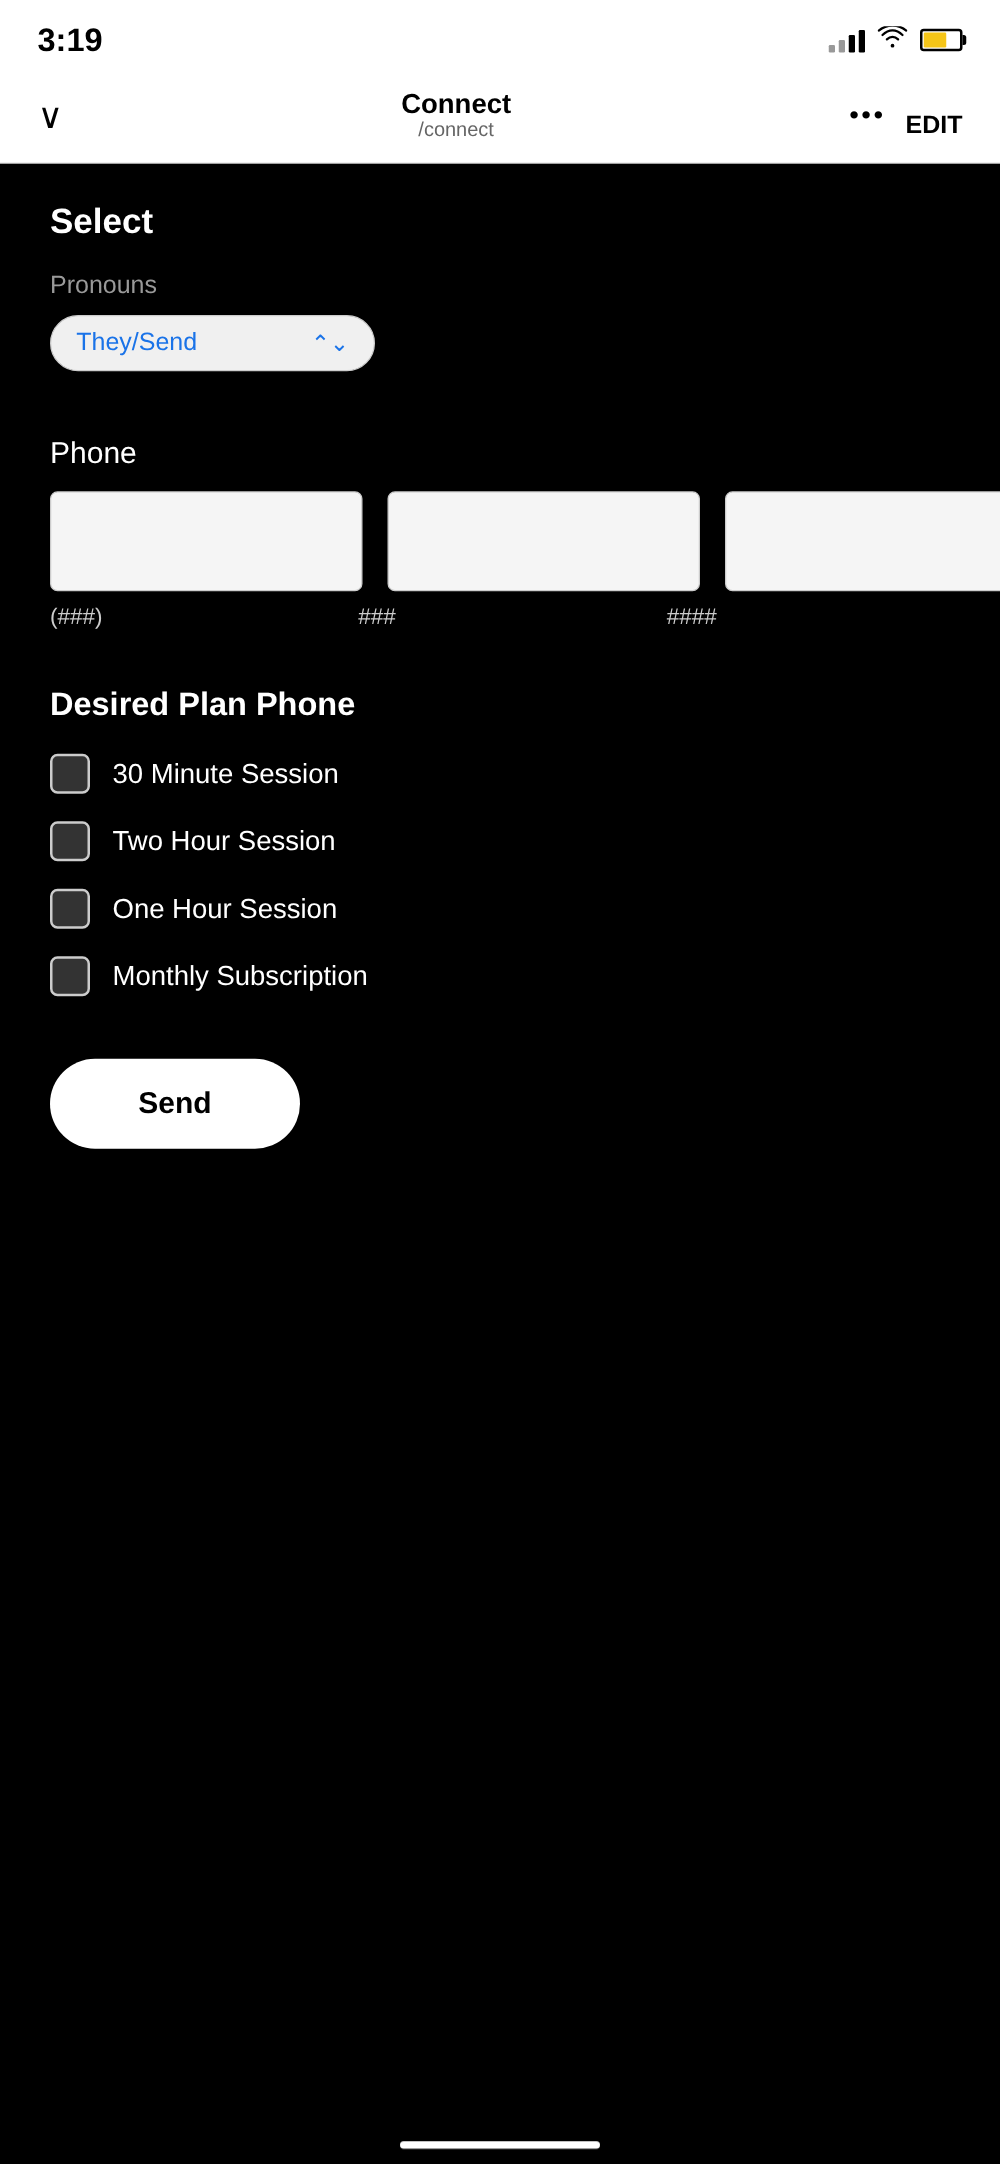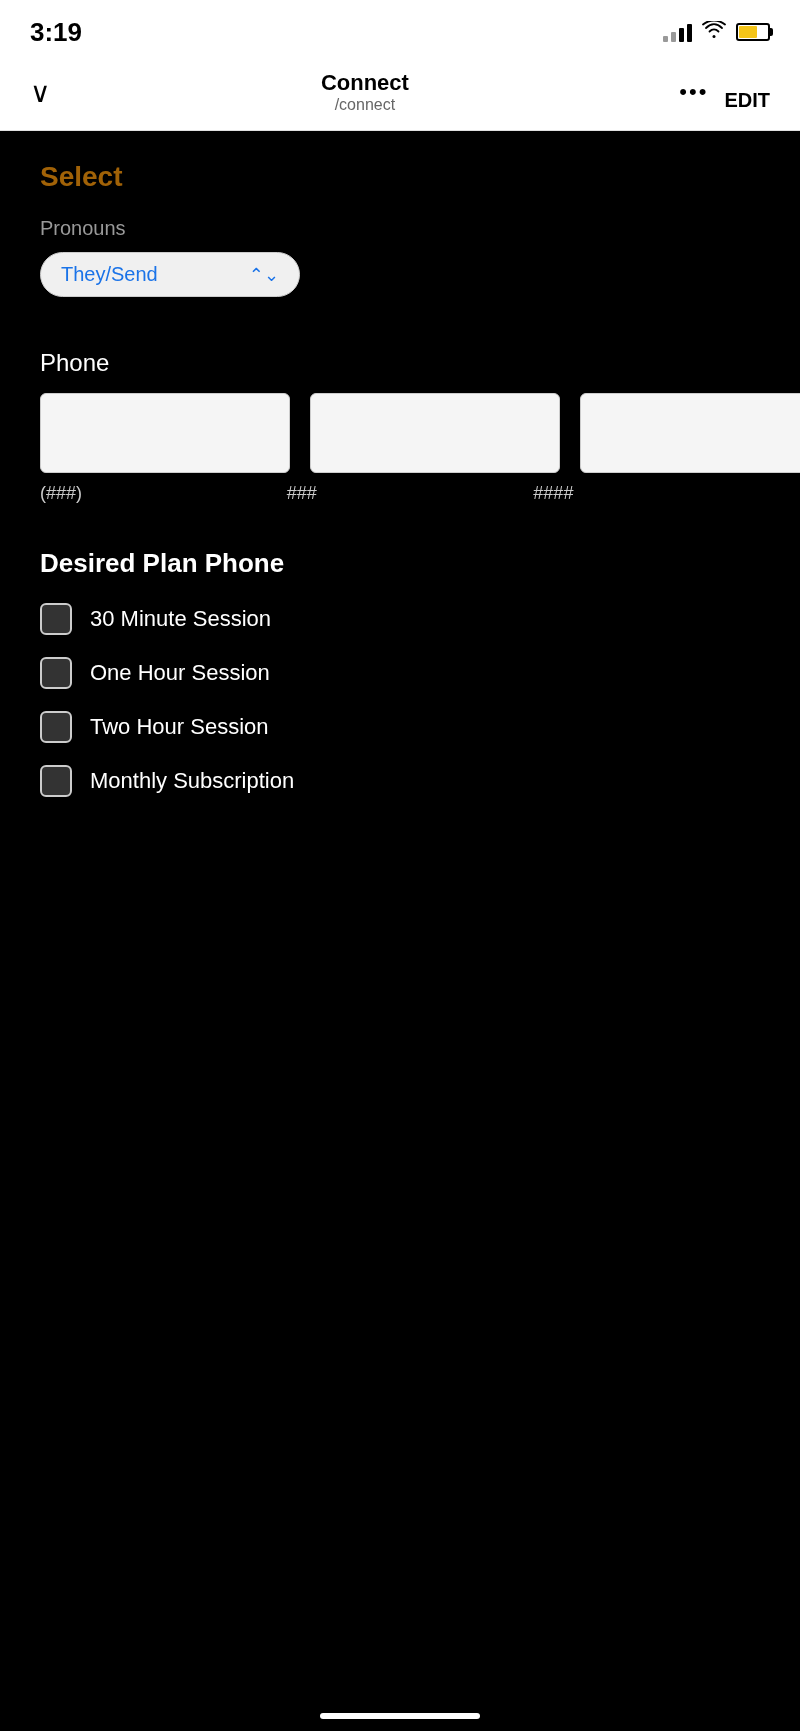--- a/index.html
+++ b/index.html
@@ -141,21 +141,21 @@
 
     
     .content {
       padding: 30px 40px;
       background-color: #000000;
     }
 
     .section-title {
       font-size: 28px;
       font-weight: 600;
-      color: #a16207;
+      color: #ffffff;
       margin-bottom: 24px;
     }
 
     .field-label {
       font-size: 20px;
       color: #999999;
       margin-bottom: 12px;
     }
 
     .field-label-white {
@@ -373,30 +373,33 @@
   <div class="plan-section">
     <div class="plan-title">Desired Plan Phone</div>
 
     <div class="checkbox-item">
       <div class="checkbox"></div>
       <span class="checkbox-label">30 Minute Session</span>
     </div>
 
     <div class="checkbox-item">
       <div class="checkbox"></div>
-      <span class="checkbox-label">One Hour Session</span>
+      <span class="checkbox-label">Two Hour Session</span>
     </div>
 
     <div class="checkbox-item">
       <div class="checkbox"></div>
-      <span class="checkbox-label">Two Hour Session</span>
+      <span class="checkbox-label">One Hour Session</span>
     </div>
 
     <div class="checkbox-item">
       <div class="checkbox"></div>
       <span class="checkbox-label">Monthly Subscription</span>
     </div>
   </div>
 
+  <div class="send-section">
+    <button class="send-button">Send</button>
+  </div>
 
 </div>
 
 <div class="home-indicator"></div>
 
 </body></html>

